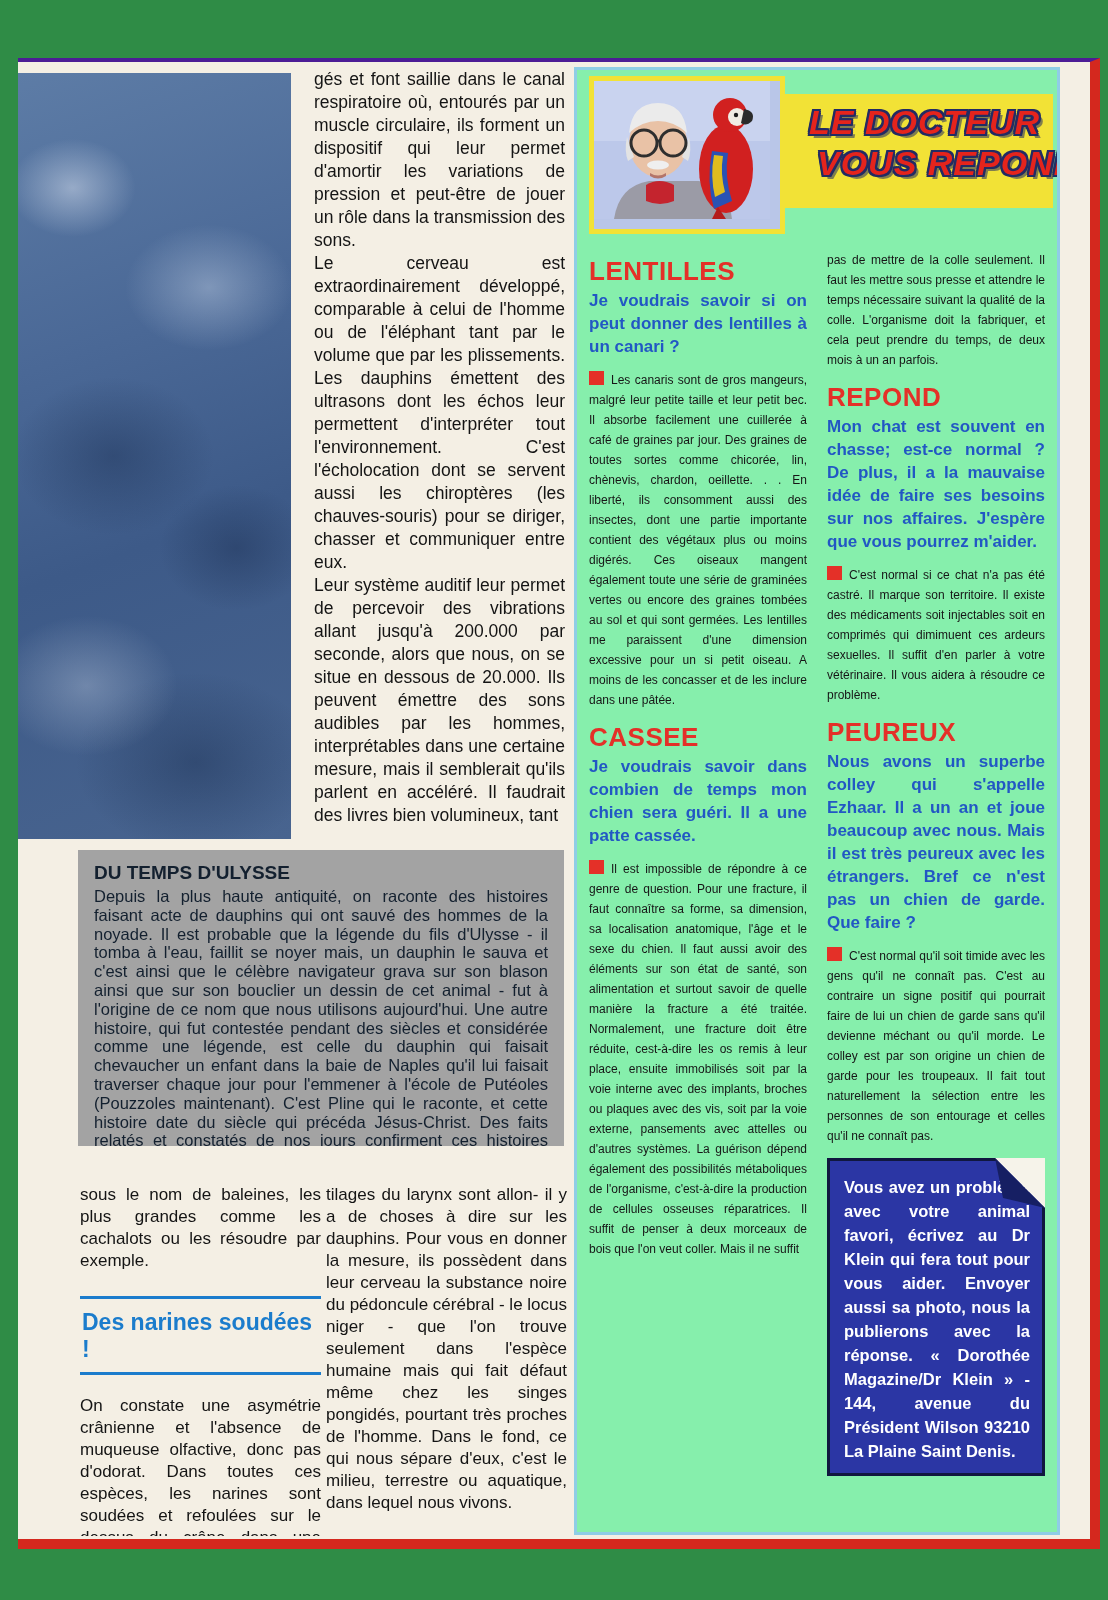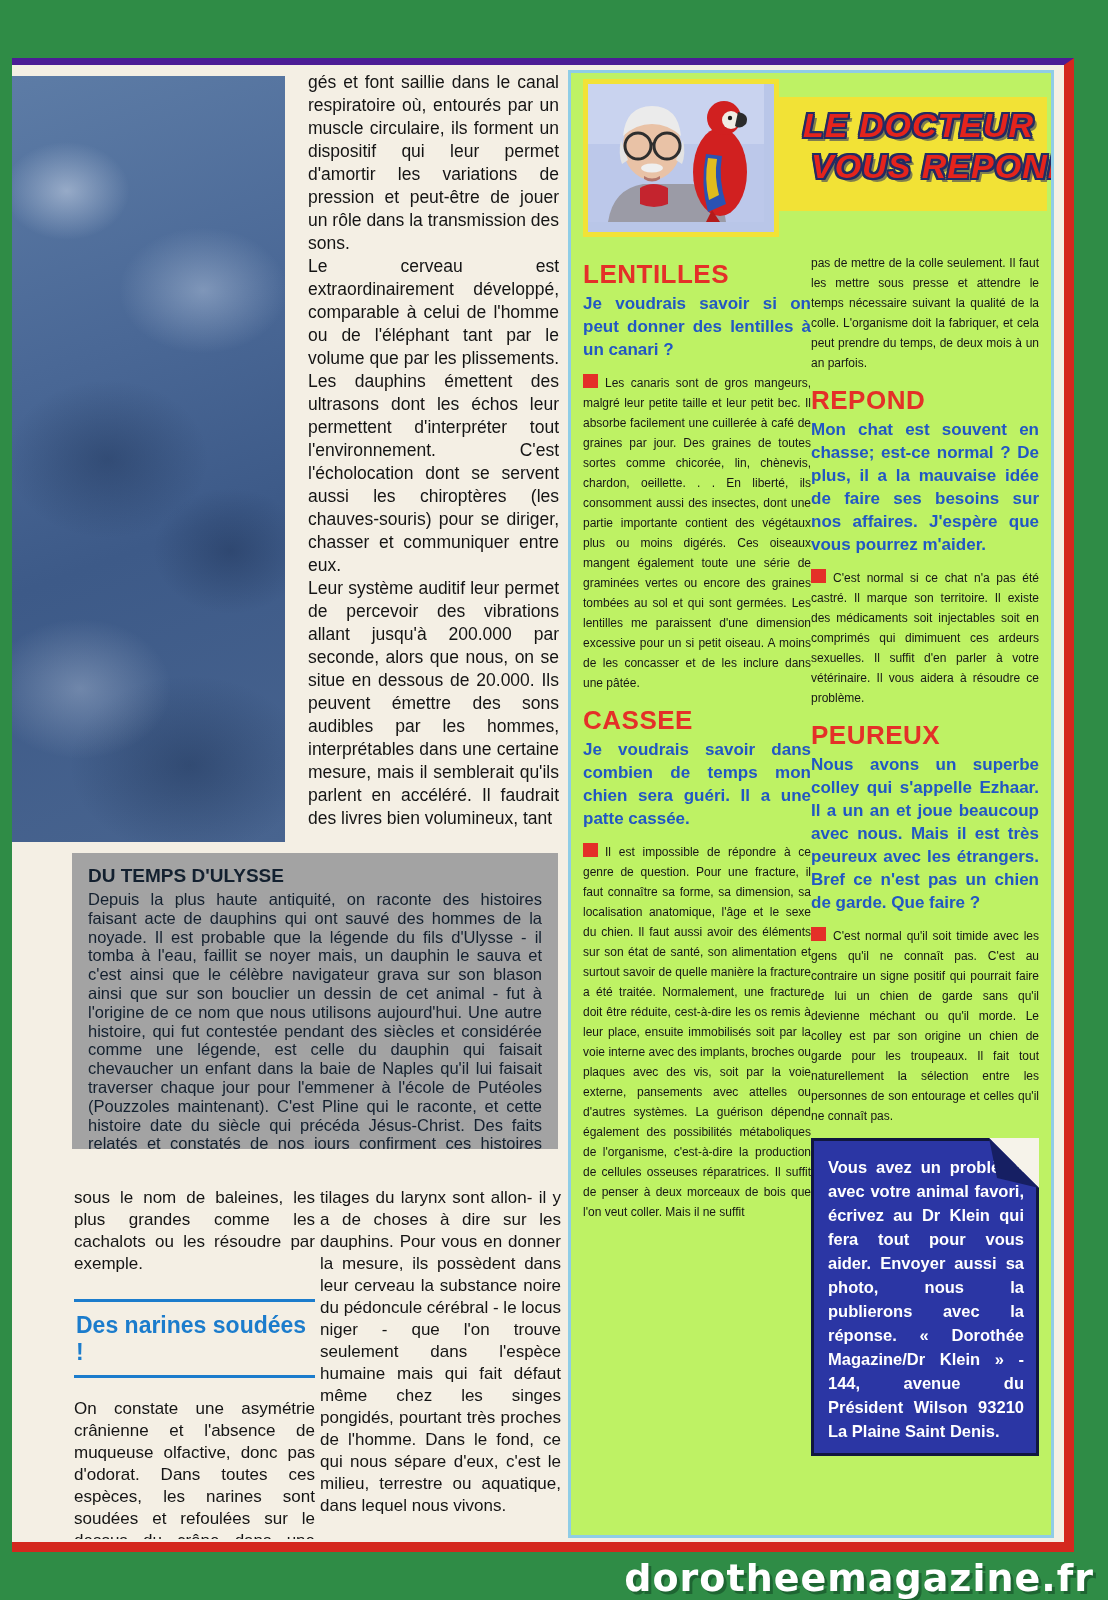--- a/index.html
+++ b/index.html
@@ -1,21 +1,21 @@
 <!DOCTYPE html>
 <html><head>
 <meta charset="utf-8">
 <style>
   html,body{margin:0;padding:0;background:#444;}
   .screen{position:relative;width:1108px;height:1600px;overflow:hidden;
           background:#2f8c46;font-family:"Liberation Sans",sans-serif;}
   
-  .frame{position:absolute;left:12px;top:58px;width:1052px;height:1477px;
-         background:#f4efe4;border-top:7px solid #4c1d95;border-right:10px solid #d4281e;
-         border-bottom:10px solid #d4281e;}
+  .frame{position:absolute;left:18px;top:58px;width:1052px;height:1477px;
+         background:#f4efe4;border-top:4px solid #4c1d95;border-right:10px solid #d4281e;
+         border-bottom:10px solid #d4281e;padding-left:20px;}
   
   .photo-left{position:absolute;left:0;top:11px;width:273px;height:766px;
     background:
       radial-gradient(90px 70px at 20% 15%,rgba(205,216,233,.55),rgba(205,216,233,0) 70%),
       radial-gradient(120px 90px at 70% 28%,rgba(190,205,226,.45),rgba(190,205,226,0) 70%),
       radial-gradient(140px 110px at 35% 50%,rgba(25,45,80,.40),rgba(25,45,80,0) 72%),
       radial-gradient(110px 90px at 80% 62%,rgba(28,48,84,.45),rgba(28,48,84,0) 70%),
       radial-gradient(130px 100px at 25% 80%,rgba(200,212,230,.35),rgba(200,212,230,0) 70%),
       radial-gradient(160px 120px at 65% 90%,rgba(22,42,76,.40),rgba(22,42,76,0) 75%),
       linear-gradient(160deg,#5d7ca6 0%,#4a6896 35%,#3d5a88 60%,#48648f 100%);}
@@ -30,33 +30,33 @@
   
   .bcol{position:absolute;top:1122px;width:241px;height:352px;overflow:hidden;}
   .bcolA{left:62px;}
   .bcolB{left:308px;}
   .bcol p{margin:0;font-size:17px;line-height:22px;color:#141414;text-align:justify;}
   .narines{margin:24px 0 20px 0;}
   .nrule{height:3px;background:#1b7ccc;}
   .narines-title{font-size:23px;font-weight:bold;color:#1b7ccc;padding:10px 0 9px 2px;}
   
   .panel{position:absolute;left:556px;top:5px;width:486px;height:1468px;box-sizing:border-box;
-         background:#bef264;border:3px solid #8fcde6;overflow:hidden;}
+         background:#86efac;border:3px solid #8fcde6;overflow:hidden;}
   .panel-header{position:relative;height:168px;}
   .banner{position:absolute;left:138px;right:4px;top:24px;height:114px;background:#f2e236;}
   .dtitle{position:absolute;left:232px;top:32px;font-size:34px;line-height:41px;
           font-weight:bold;font-style:italic;color:#e5241c;letter-spacing:1px;white-space:nowrap;
           text-shadow:-2px 0 0 #232c63,2px 0 0 #232c63,0 -2px 0 #232c63,0 2px 0 #232c63,
           -2px -2px 0 #232c63,2px 2px 0 #232c63,-2px 2px 0 #232c63,2px -2px 0 #232c63,
           4px 4px 0 rgba(35,44,99,.55);}
   .dtitle span{display:block;}
   .dtitle .t2{padding-left:8px;}
   .dphoto{position:absolute;left:12px;top:6px;width:186px;height:148px;border:5px solid #f2e236;
           background:#b9c6e8;overflow:hidden;}
-  .panel-cols{display:flex;gap:0;padding:6px 12px 10px 12px;height:1274px;box-sizing:border-box;}
+  .panel-cols{display:flex;gap:20px;padding:6px 12px 10px 12px;height:1274px;box-sizing:border-box;}
   .pcol{flex:1;min-width:0;overflow:hidden;}
   .qa-h{margin:12px 0 2px 0;font-size:26px;font-weight:bold;color:#e43028;letter-spacing:.5px;}
   .qa-q{margin:0 0 12px 0;font-size:17px;line-height:23px;font-weight:bold;color:#2257c4;text-align:justify;}
   .qa-a{margin:0;font-size:12px;line-height:20px;color:#161616;text-align:justify;}
   .sq{display:inline-block;width:15px;height:14px;background:#e43028;margin-right:7px;vertical-align:-1px;}
   .cont{margin-top:6px;}
   
   .note{position:relative;margin-top:12px;background:#2b36a4;border:3px solid #10173f;
         padding:14px 12px 10px 14px;color:#ffffff;}
   .note p{margin:0;font-size:16.5px;line-height:24px;font-weight:bold;text-align:justify;}
@@ -161,14 +161,13 @@
               <polygon points="0,0 50,50 8,40" fill="#161f63"></polygon>
             </svg>
             <p>Vous avez un problème avec votre animal favori, écrivez au Dr Klein qui fera tout pour vous aider. Envoyer aussi sa photo, nous la publierons avec la réponse. « Dorothée Magazine/Dr Klein » - 144, avenue du Président Wilson 93210 La Plaine Saint Denis.</p>
           </div>
         </div>
       </div>
     </div>
 
   </div>
 
-  <div class="watermark">dorotheemagazine.fr</div>
 </div>
 
 </body></html>

